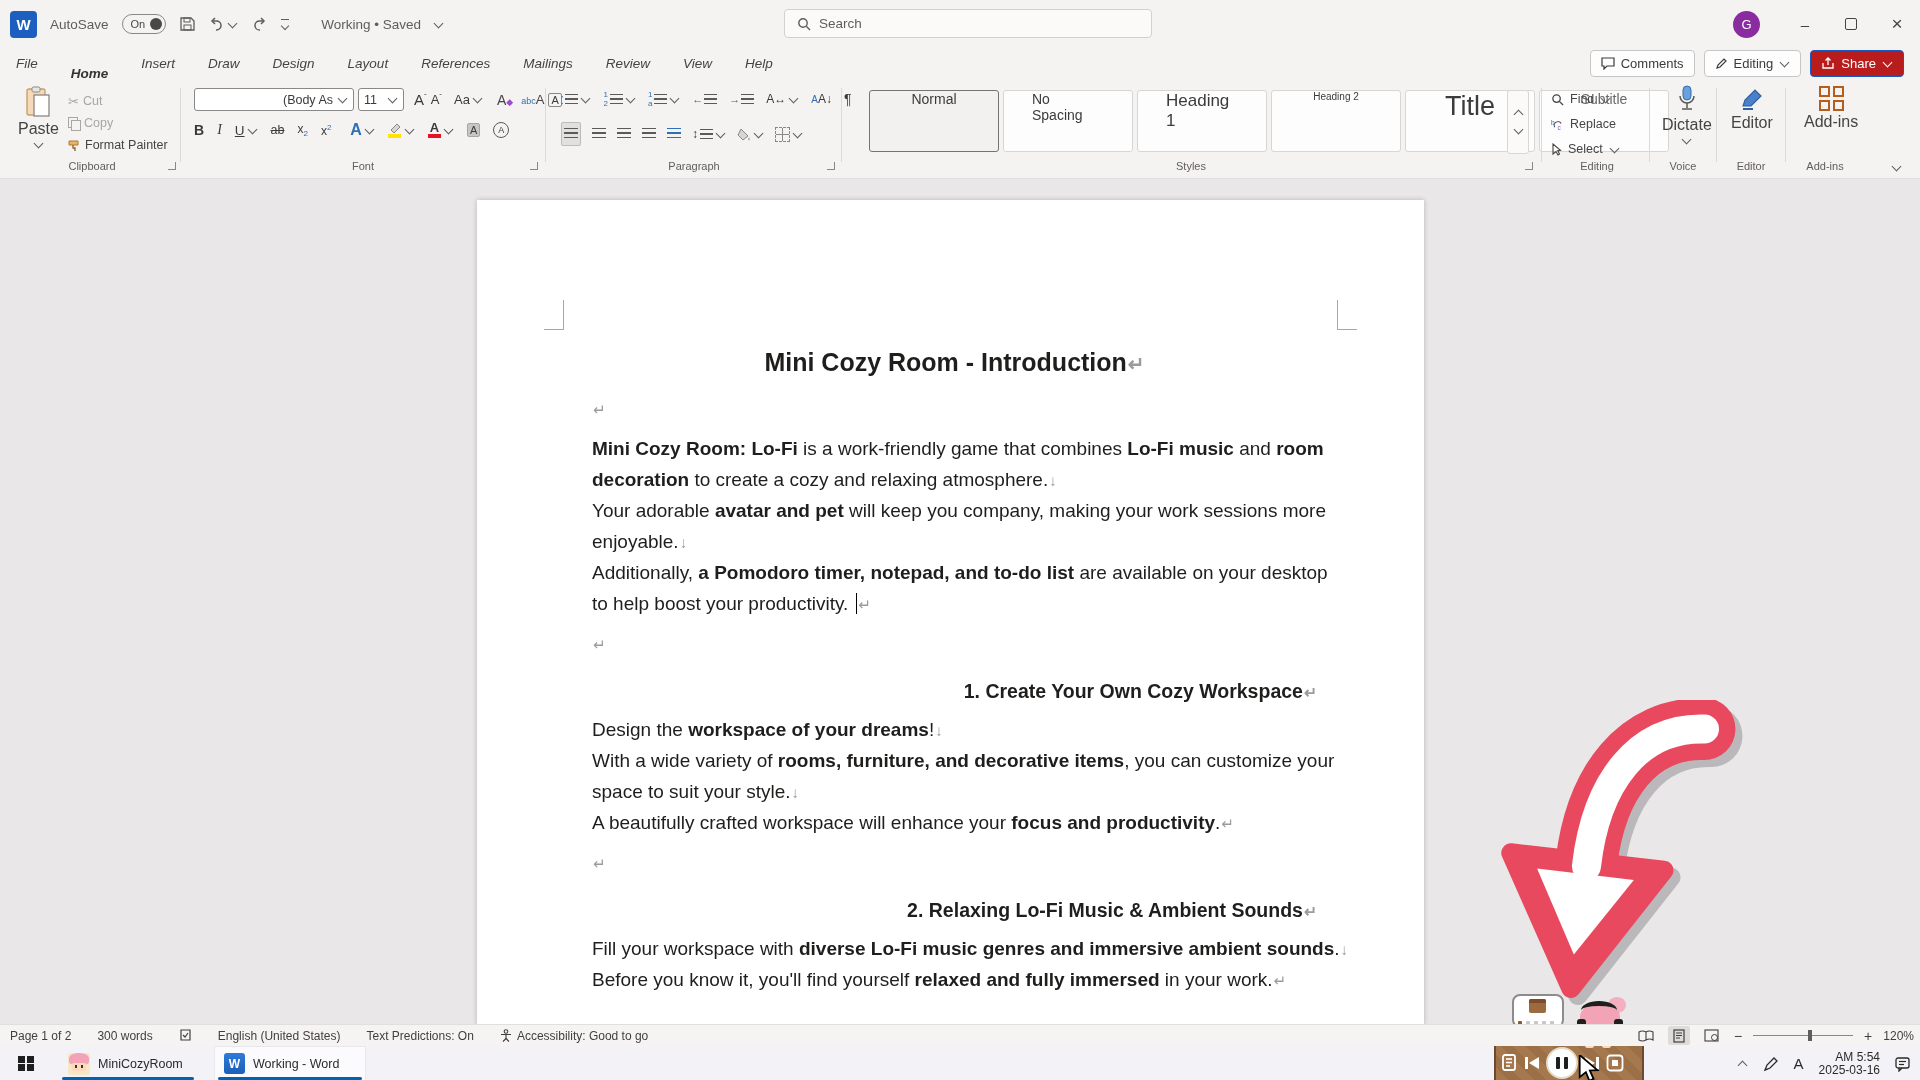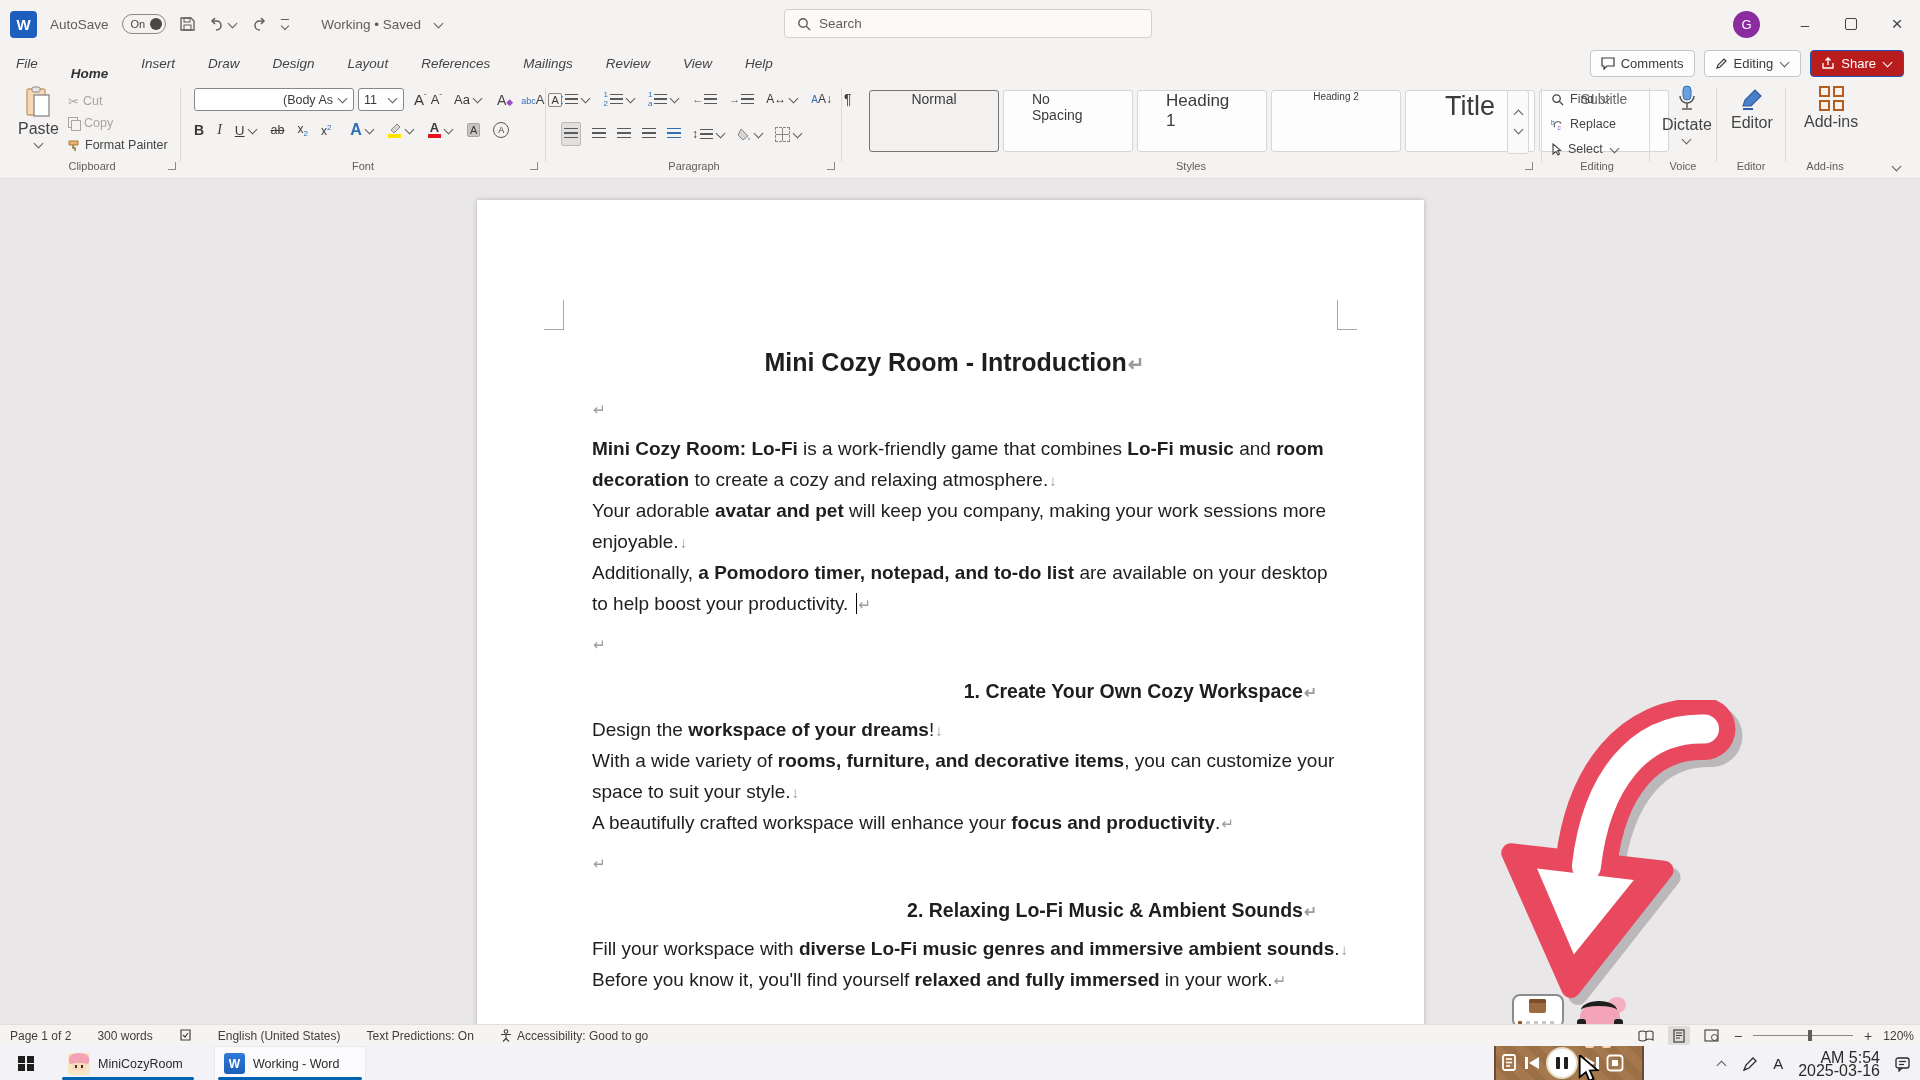--- a/index.html
+++ b/index.html
@@ -128,21 +128,21 @@
   .tbtn .underline{position:absolute;left:4px;right:4px;bottom:1px;height:3.5px;background:#0063b1;border-radius:2px;}
   .tbtn.focused{background:#fbfafd;box-shadow:inset 0 0 0 1px #e8e7eb;}
   .startsq{display:grid;grid-template-columns:7px 7px;grid-template-rows:7px 7px;gap:1.5px;}
   .startsq span{background:#1f1f1f;}
   .wicon{width:21px;height:21px;border-radius:3px;background:linear-gradient(#2f7bd8,#1b5fb8);color:#fff;font-weight:bold;font-size:12px;display:flex;align-items:center;justify-content:center;}
   .gicon{position:relative;width:22px;height:22px;border-radius:3px;background:#f6e7c6;overflow:hidden;}
   .gicon .gh{position:absolute;left:1px;top:0;width:20px;height:12px;background:#f2a3b6;border-radius:45% 45% 30% 30%;}
   .gicon .gf{position:absolute;left:4px;top:10px;width:14px;height:8px;background:#fcd9bd;border-radius:2px;}
   .gicon .ge{position:absolute;width:2px;height:3px;background:#333;top:12px;}
   #tray{position:absolute;right:8px;top:0;height:35px;display:flex;align-items:center;gap:15px;color:#2b2a29;}
-  .clock{font-size:16px;line-height:13px;text-align:right;}
+  .clock{font-size:12px;line-height:13px;text-align:right;}
   .imeA{font-size:15px;}
 </style>
 </head>
 <body>
 
 <div id="screen" class="ni">
 
   <div id="titlebar">
     <div id="tb-left">
       <div class="word-tile">W</div>

